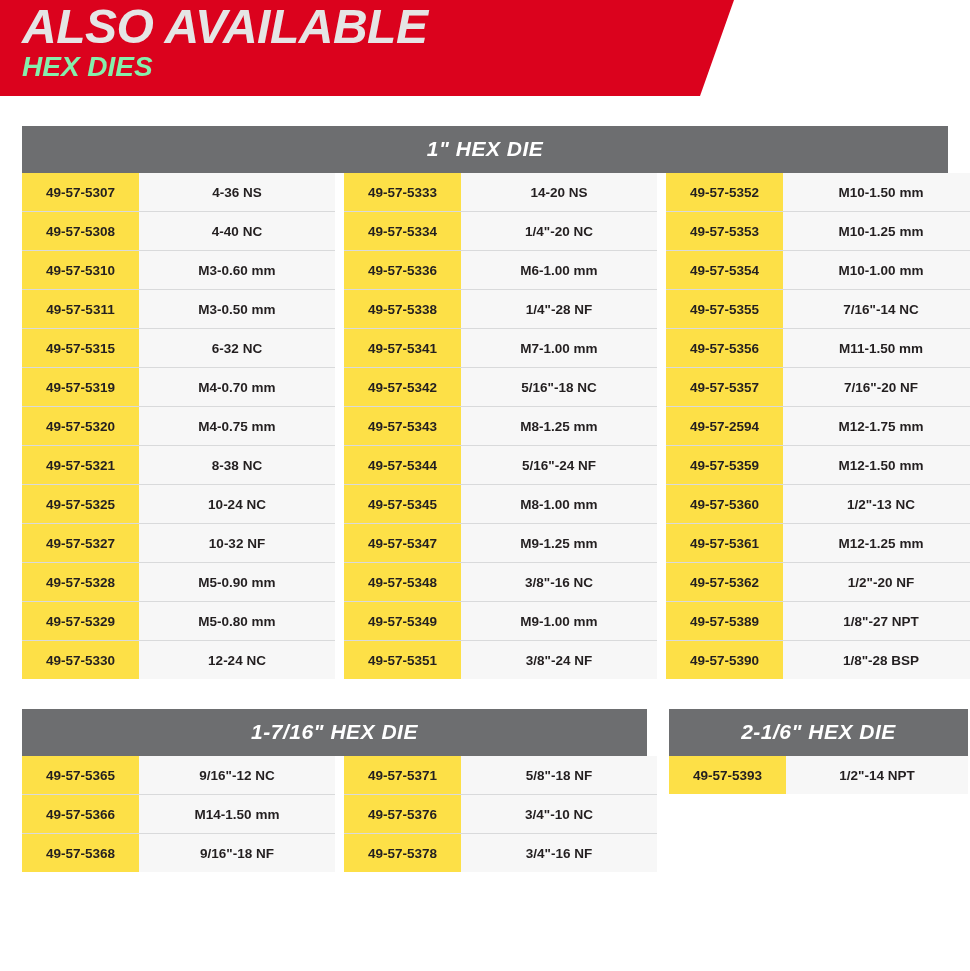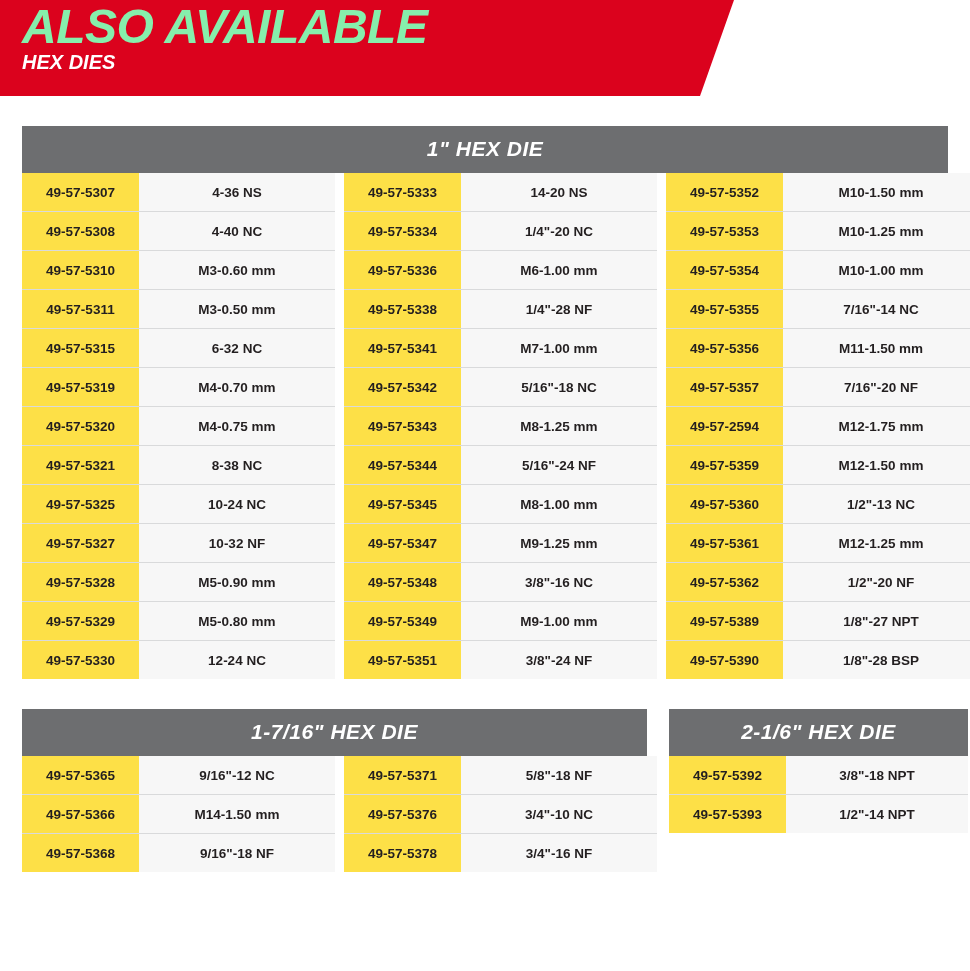--- a/index.html
+++ b/index.html
@@ -24,33 +24,33 @@
     overflow: hidden;
   }
   .banner .title {
     position: absolute;
     left: 22px;
     top: 2px;
     font-size: 48px;
     font-weight: bold;
     font-style: italic;
     letter-spacing: -0.5px;
-    color: #86efac;
+    color: #e5e5e5;
     line-height: 1.05;
     white-space: nowrap;
   }
   .banner .subtitle {
     position: absolute;
     left: 22px;
     top: 52px;
-    font-size: 20px;
+    font-size: 28px;
     font-weight: bold;
     font-style: italic;
     letter-spacing: 0px;
-    color: #ffffff;
+    color: #86efac;
     line-height: 1.05;
     white-space: nowrap;
   }
   .banner .notch2 {
     position: absolute;
     left: 700px;
     top: 0;
     width: 300px;
     height: 96px;
     background: #ffffff;
@@ -328,24 +328,20 @@
 
     <div class="split-right">
       <div class="block-title">2-1/6" HEX DIE</div>
       <table class="dies t1">
         <colgroup>
           <col class="c-sku">
             <col class="c-desc">
         </colgroup>
         <tbody>
           <tr>
-            <td class="sku">49-57-5392</td>
-            <td class="desc">3/8"-18 NPT</td>
-          </tr>
-          <tr>
             <td class="sku">49-57-5393</td>
             <td class="desc">1/2"-14 NPT</td>
           </tr>
         </tbody>
       </table>
     </div>
 
   </div>
 </div>
 

